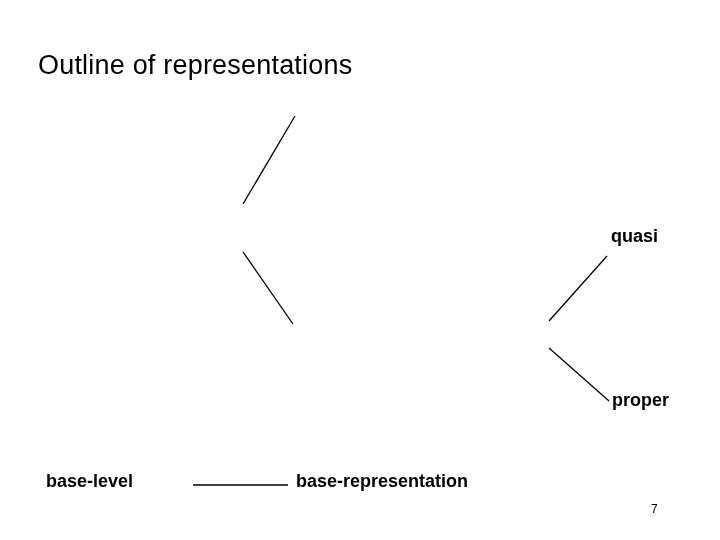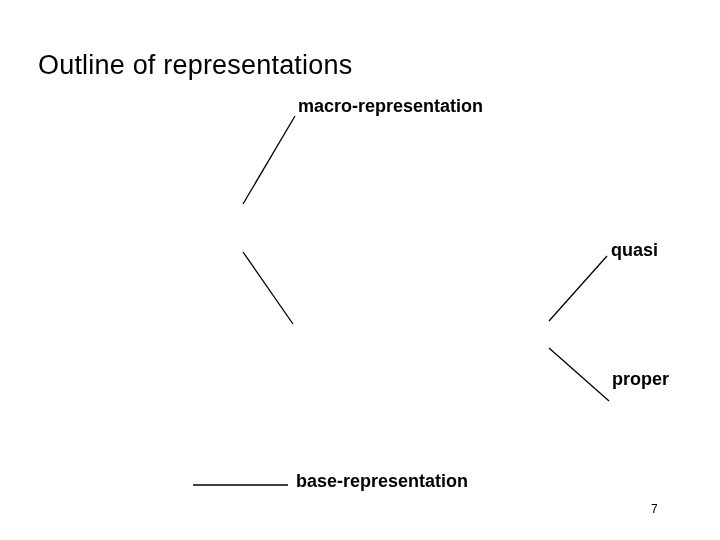--- a/index.html
+++ b/index.html
@@ -36,23 +36,23 @@
   .node-label {
     position: absolute;
     font-size: 18px;
     font-weight: bold;
     white-space: nowrap;
     color: #000000;
     letter-spacing: 0px;
   }
   #label-macro      { left: 298px; top: 88px; }
   #label-aggregate  { left: 46px;  top: 199px; }
-  #label-quasi      { left: 611px; top: 232px; }
+  #label-quasi      { left: 611px; top: 218px; }
   #label-micro      { left: 296px; top: 307px; }
-  #label-proper     { left: 612px; top: 361px; }
+  #label-proper     { left: 612px; top: 382px; }
   #label-base-level { left: 46px;  top: 463px; }
   #label-base-rep   { left: 296px; top: 463px; }
 
   #connectors {
     position: absolute;
     left: 0;
     top: 0;
     width: 720px;
     height: 540px;
   }
@@ -72,26 +72,26 @@
   <div id="slide-title">Outline of representations</div>
 
   <svg id="connectors" viewBox="0 0 720 540">
     <line x1="243" y1="196" x2="295" y2="108" stroke="#000000" stroke-width="1.3"></line>
     <line x1="243" y1="244" x2="293" y2="316" stroke="#000000" stroke-width="1.3"></line>
     <line x1="549" y1="313" x2="607" y2="248" stroke="#000000" stroke-width="1.3"></line>
     <line x1="549" y1="340" x2="609" y2="393" stroke="#000000" stroke-width="1.3"></line>
     <line x1="193" y1="477" x2="288" y2="477" stroke="#000000" stroke-width="1.6"></line>
   </svg>
 
-  <div class="node-label" id="label-macro">macro-representation</div>
 
 
   <div class="node-label" id="label-quasi">quasi</div>
 
 
   <div class="node-label" id="label-proper">proper</div>
 
+  <div class="node-label" id="label-base-level">base-level</div>
 
   <div class="node-label" id="label-base-rep">base-representation</div>
 
   <div id="page-number">7</div>
 
 </div>
 
 </body></html>

